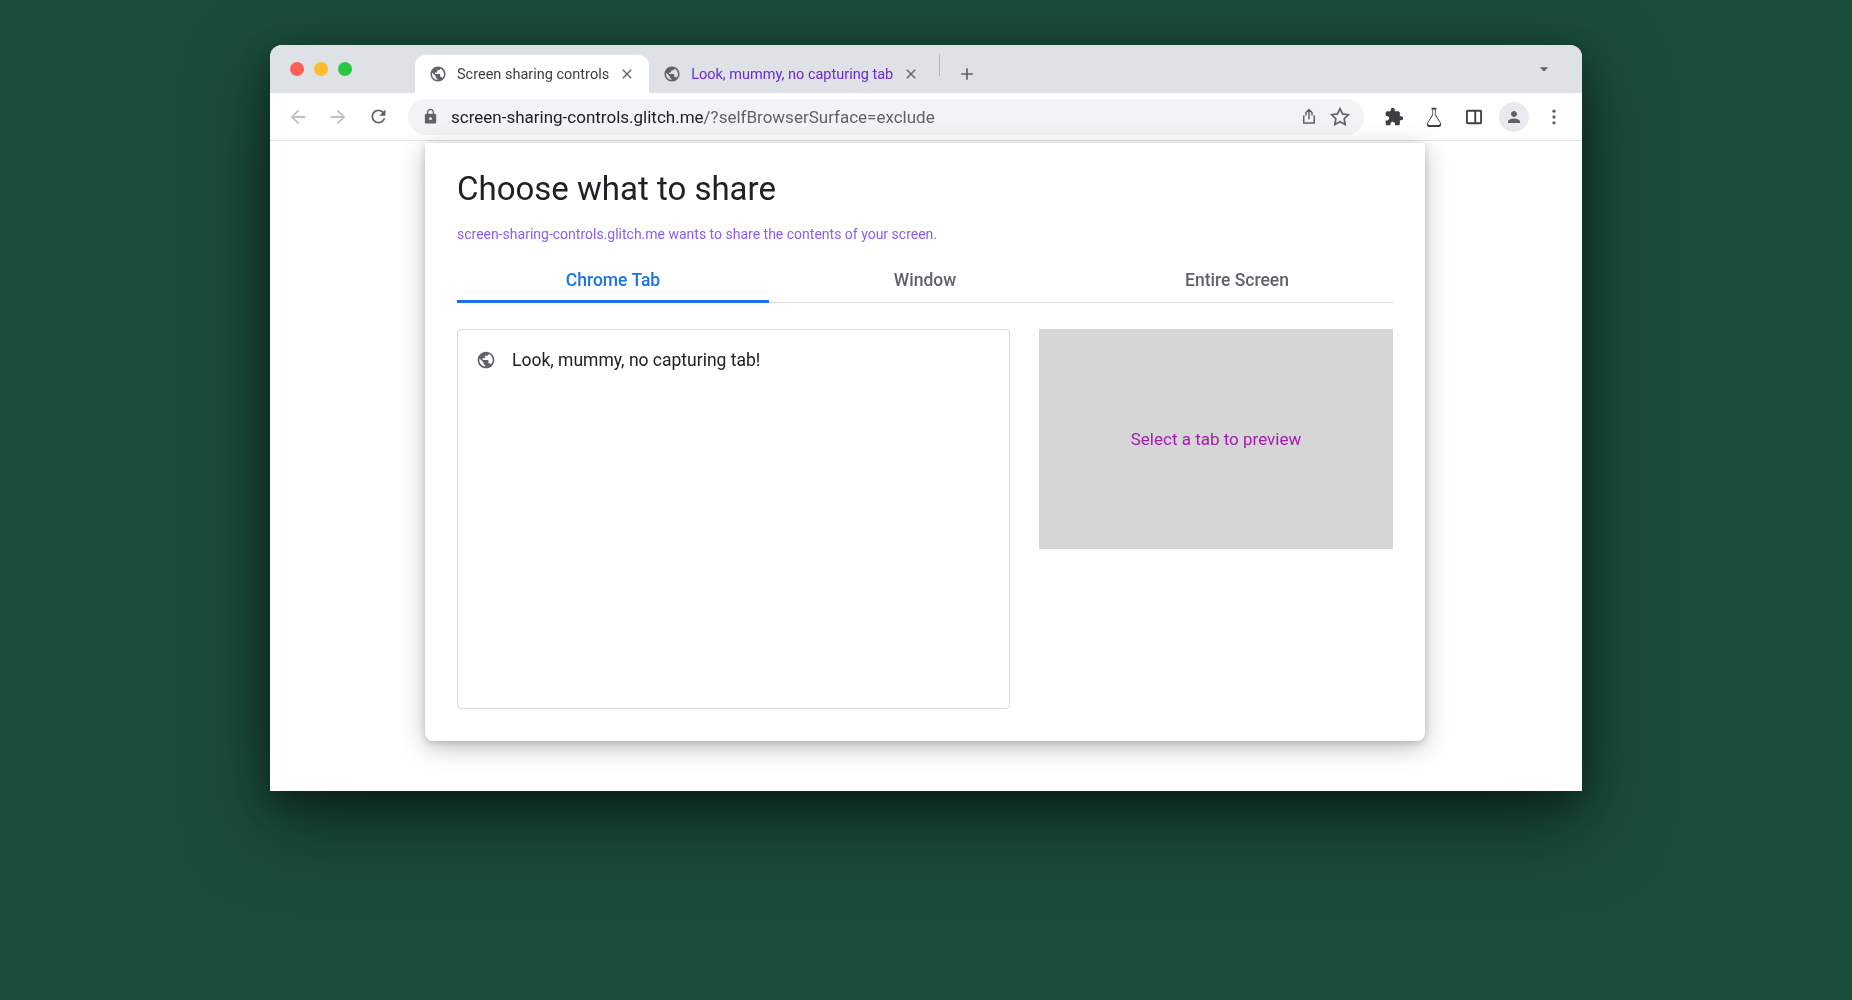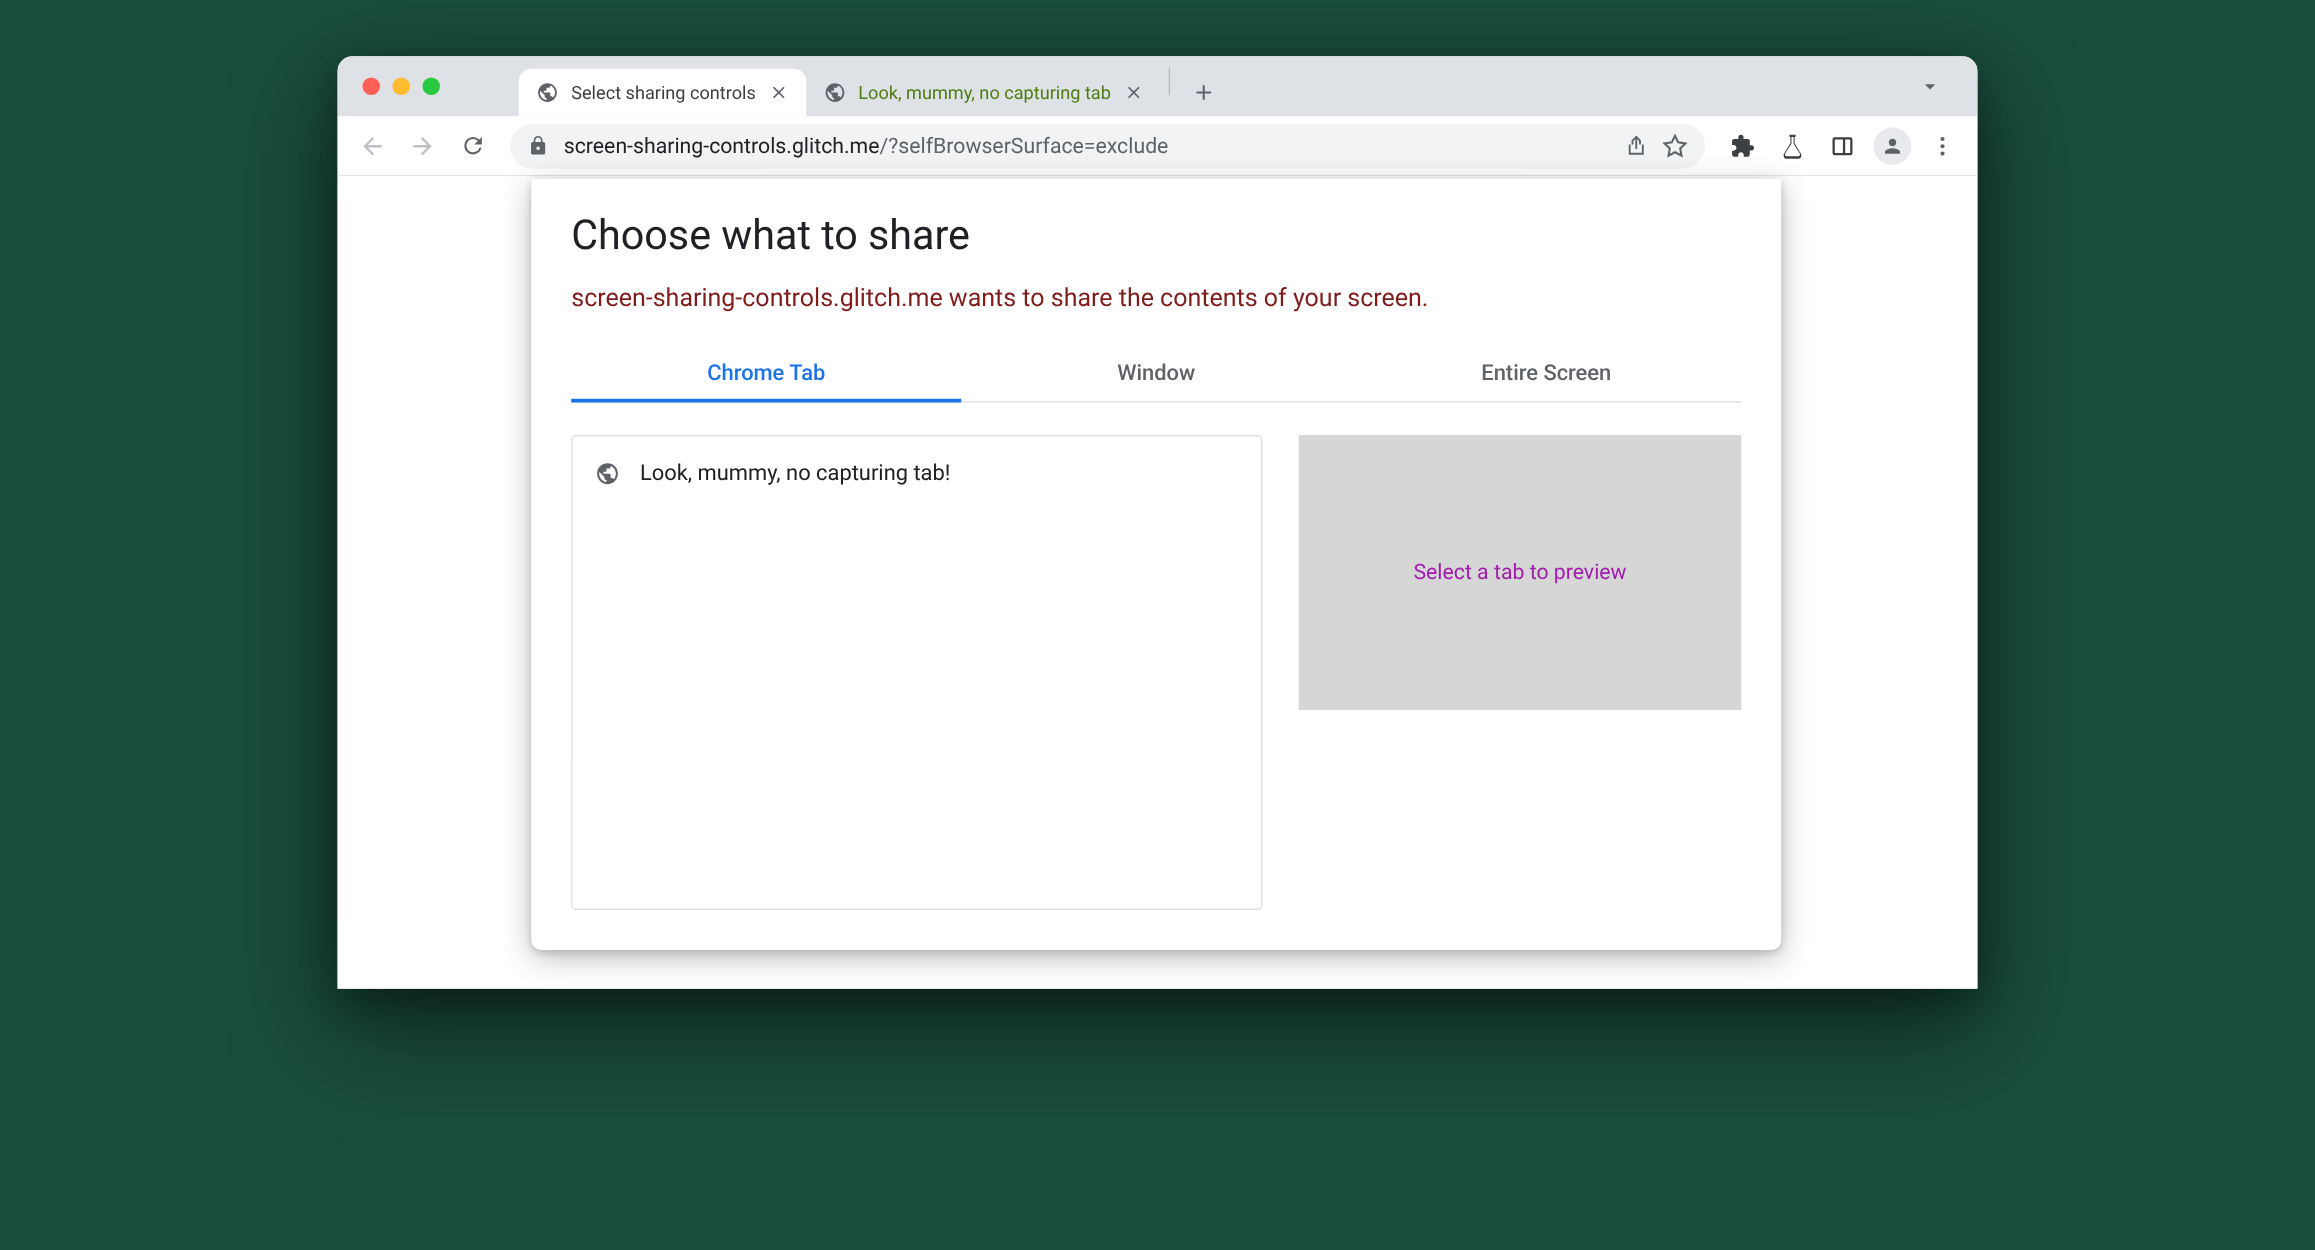--- a/index.html
+++ b/index.html
@@ -74,21 +74,21 @@
       position: relative;
       min-width: 0;
     }
     
     .tab.active {
       background: #fff;
       border-radius: 10px 10px 0 0;
     }
     
     .tab.inactive {
-      color: #4d7c0f;
+      color: #6d28d9;
     }
     
     .tab-title {
       white-space: nowrap;
       overflow: hidden;
       max-width: 240px;
     }
     
     .tab-favicon {
       width: 18px;
@@ -229,23 +229,23 @@
     }
     
     .dialog-title {
       font-size: 33px;
       font-weight: 400;
       color: #202124;
       margin-bottom: 18px;
     }
     
     .dialog-subtitle {
-      font-size: 20px;
-      color: #7f1d1d;
-      margin-bottom: 27px;
+      font-size: 14px;
+      color: #8b5cf6;
+      margin-bottom: 16px;
     }
     
     .share-tabs {
       display: flex;
       border-bottom: 1px solid #dadce0;
     }
     
     .share-tab {
       flex: 1;
       text-align: center;
@@ -326,21 +326,21 @@
       <div class="traffic-light tl-green"></div>
     </div>
 
     <div class="tabs">
       <div class="tab active">
         <span class="tab-favicon">
           <svg viewBox="0 0 24 24" width="18" height="18" fill="#5f6368">
               <path d="M12 2C6.48 2 2 6.48 2 12s4.48 10 10 10 10-4.48 10-10S17.52 2 12 2zm-1 17.93c-3.95-.49-7-3.85-7-7.93 0-.62.08-1.21.21-1.79L9 15v1c0 1.1.9 2 2 2v1.93zm6.9-2.54c-.26-.81-1-1.39-1.9-1.39h-1v-3c0-.55-.45-1-1-1H8v-2h2c.55 0 1-.45 1-1V7h2c1.1 0 2-.9 2-2v-.41c2.93 1.19 5 4.06 5 7.41 0 2.08-.8 3.97-2.1 5.39z"></path>
             </svg>
         </span>
-        <span class="tab-title">Select sharing controls</span>
+        <span class="tab-title">Screen sharing controls</span>
         <span class="tab-close">
           <svg viewBox="0 0 24 24" width="16" height="16" fill="#5f6368">
               <path d="M19 6.41L17.59 5 12 10.59 6.41 5 5 6.41 10.59 12 5 17.59 6.41 19 12 13.41 17.59 19 19 17.59 13.41 12z"></path>
             </svg>
         </span>
       </div>
 
       <div class="tab inactive">
         <span class="tab-favicon">
           <svg viewBox="0 0 24 24" width="18" height="18" fill="#5f6368">

